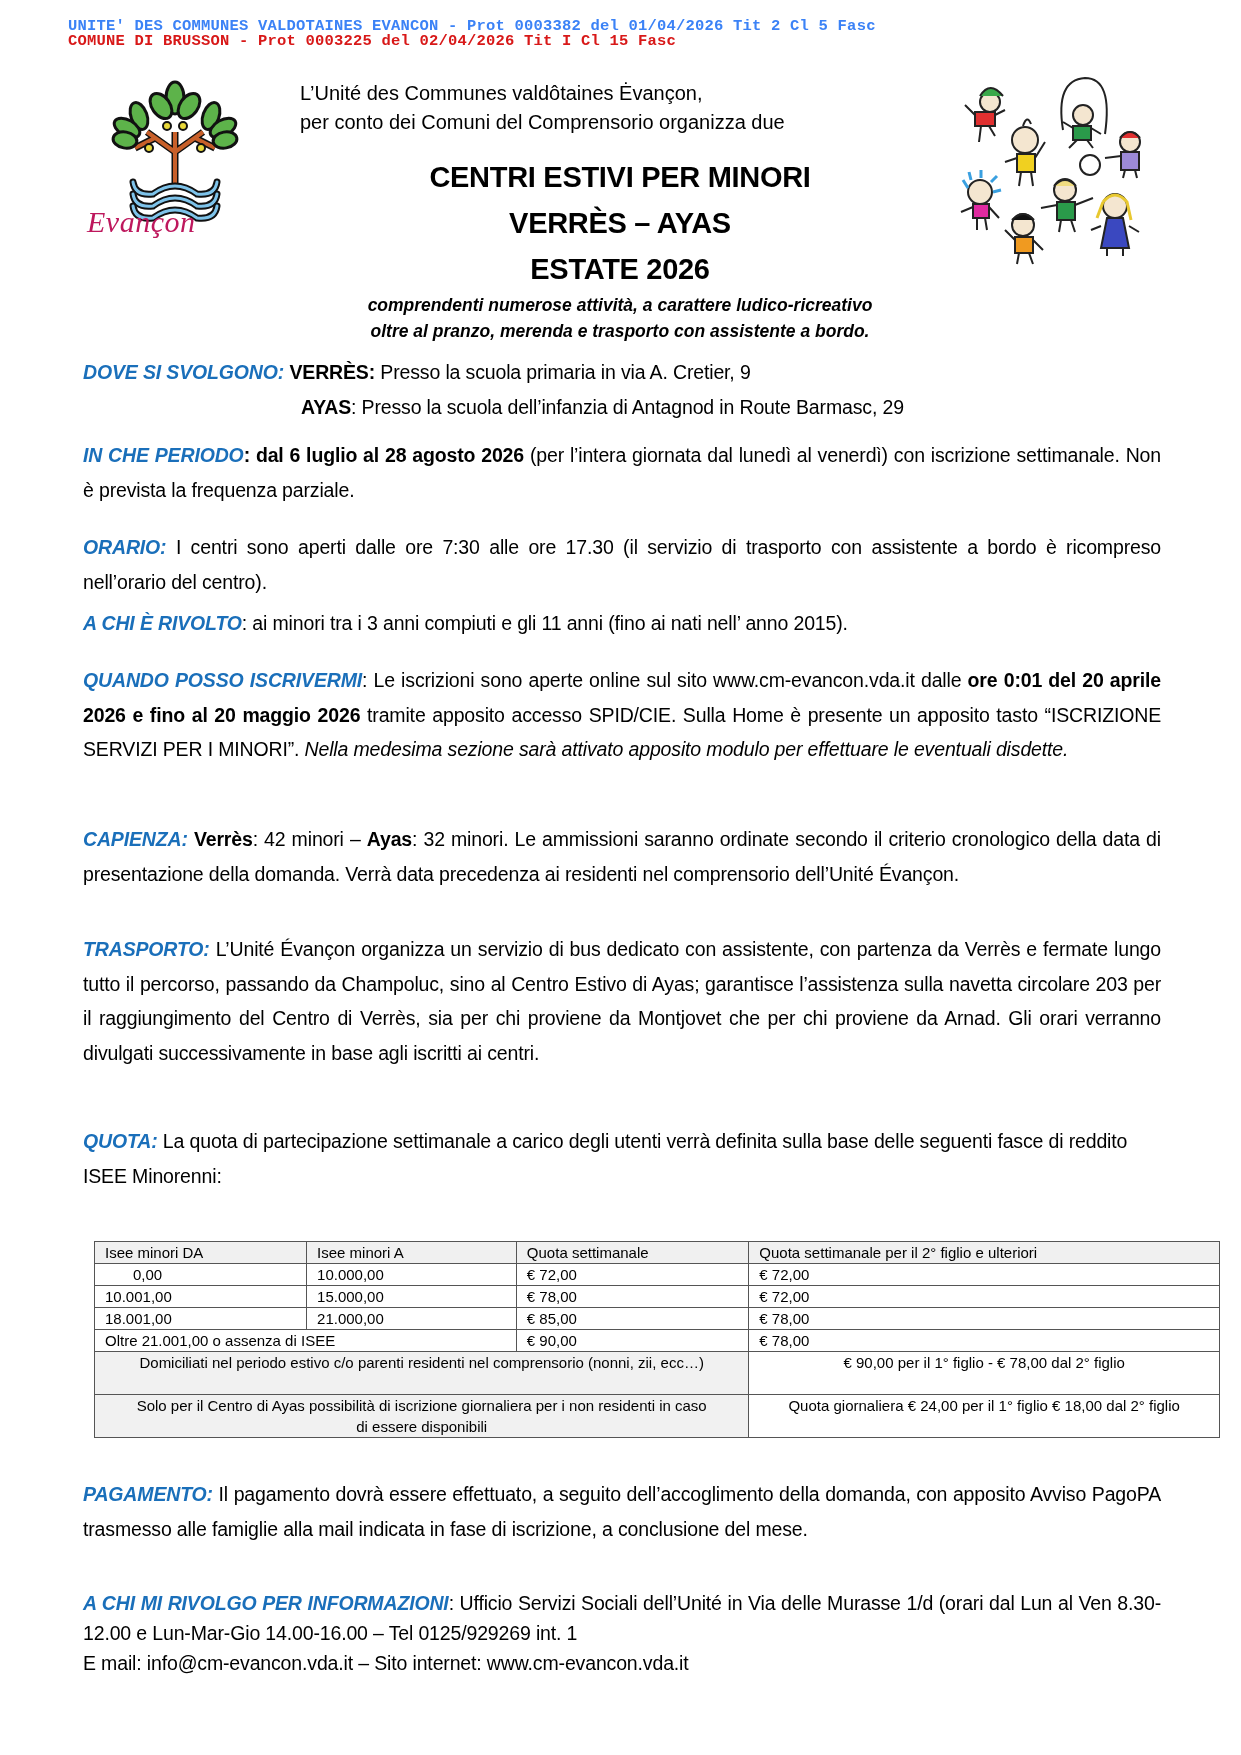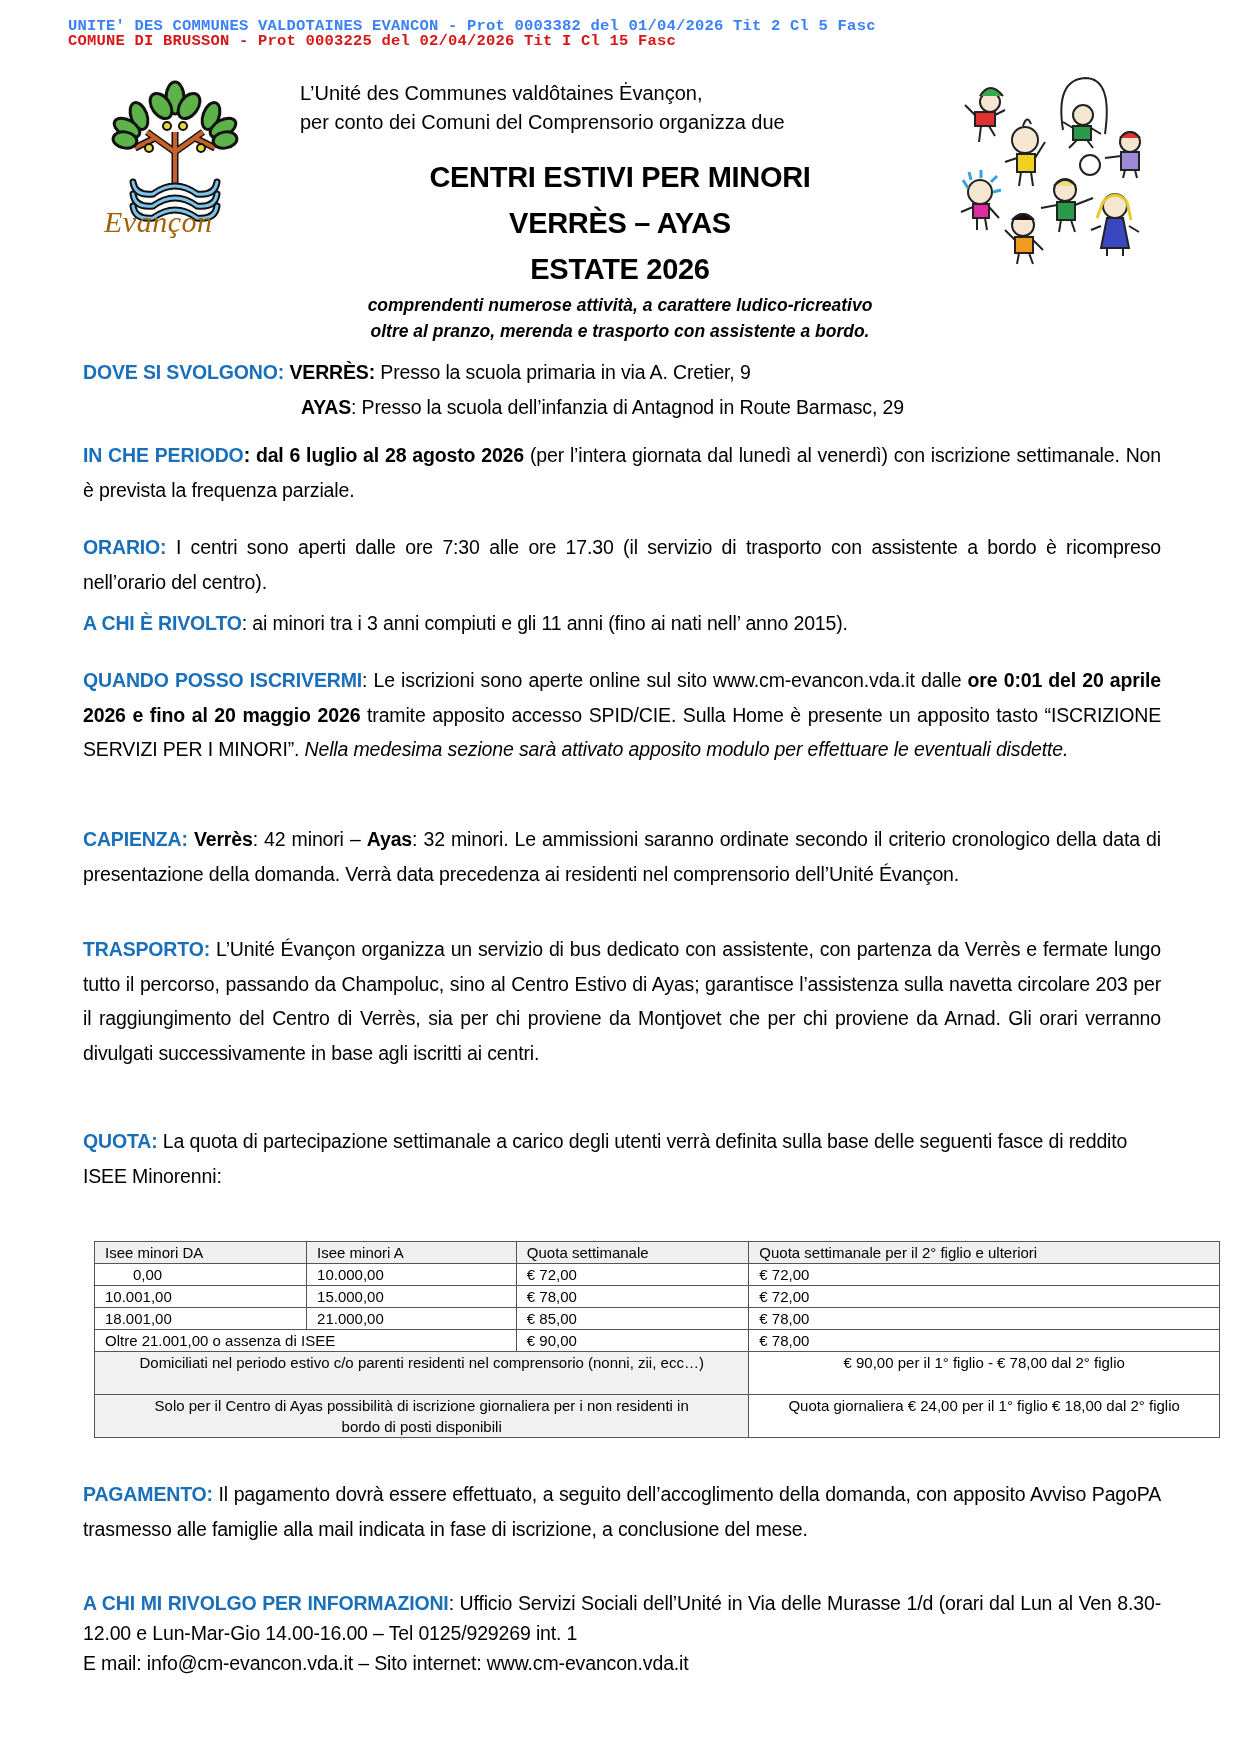--- a/index.html
+++ b/index.html
@@ -2,33 +2,33 @@
 <html><head>
 <meta charset="utf-8">
 <style>
   html, body { margin: 0; padding: 0; background: #ffffff; }
   body { width: 1241px; height: 1755px; position: relative; overflow: hidden; font-family: "Liberation Sans", sans-serif; color: #000; }
   .stamp { position: absolute; left: 68px; font-family: "Liberation Mono", monospace; font-weight: bold; font-size: 15.5px; line-height: 15px; white-space: pre; letter-spacing: 0.2px; }
   .stamp1 { top: 19px; color: #3b82f6; }
   .stamp2 { top: 34px; color: #d81818; }
 
   .logo { position: absolute; left: 95px; top: 70px; width: 160px; height: 170px; }
-  .logo-text { position: absolute; left: 104px; top: 205px; font-family: "Liberation Serif", serif; font-style: italic; font-size: 30px; color: #a16207; letter-spacing: 0.5px; }
+  .logo-text { position: absolute; left: 87px; top: 205px; font-family: "Liberation Serif", serif; font-style: italic; font-size: 30px; color: #be185d; letter-spacing: 0.5px; }
   .kids { position: absolute; left: 935px; top: 70px; width: 215px; height: 200px; }
 
   .intro { position: absolute; left: 300px; width: 640px; text-align: left; font-size: 20px; line-height: 29px; }
   .intro1 { top: 79px; }
   .intro2 { top: 108px; }
   .title { position: absolute; left: 300px; width: 640px; text-align: center; font-size: 29px; font-weight: bold; line-height: 46px; letter-spacing: -0.3px; }
   .t1 { top: 154px; } .t2 { top: 200px; } .t3 { top: 246px; }
   .sub { position: absolute; left: 300px; width: 640px; text-align: center; font-size: 17.5px; font-style: italic; font-weight: bold; line-height: 26px; }
   .sub1 { top: 292px; } .sub2 { top: 318px; }
 
   .para { position: absolute; left: 83px; width: 1078px; font-size: 19.5px; line-height: 34.5px; text-align: justify; letter-spacing: -0.15px; }
-  .lbl { color: #1a6fba; font-weight: bold; }
+  .lbl { color: #1a6fba; font-style: italic; font-weight: bold; }
   .b { font-weight: bold; }
   .i { font-style: italic; }
 
   table.fees { position: absolute; left: 94px; top: 1201px; width: 1126px; border-collapse: collapse; font-size: 15px; line-height: 21px; margin-top: 40px; }
   table.fees td { border: 1.5px solid #555; padding: 0 0 0 10px; vertical-align: top; height: 21px; }
   table.fees tr.hdr td { background: #f0f0f0; }
   table.fees td.gray { background: #f1f1f1; text-align: center; padding: 0 6px; }
   table.fees td.ctr { text-align: center; padding: 0 6px; }
   table.fees td.indent { padding-left: 38px; }
 </style>
@@ -191,21 +191,21 @@
   <tr>
     <td colspan="2">Oltre 21.001,00 o assenza di ISEE</td>
     <td>€ 90,00</td>
     <td>€ 78,00</td>
   </tr>
   <tr>
     <td colspan="3" class="gray" style="height:42px;">Domiciliati nel periodo estivo c/o parenti residenti nel comprensorio (nonni, zii, ecc…)</td>
     <td class="ctr">€ 90,00 per il 1° figlio - € 78,00 dal 2° figlio</td>
   </tr>
   <tr>
-    <td colspan="3" class="gray" style="height:42px; padding:0 40px;">Solo per il Centro di Ayas possibilità di iscrizione giornaliera per i non residenti in bordo di posti disponibili</td>
+    <td colspan="3" class="gray" style="height:42px; padding:0 40px;">Solo per il Centro di Ayas possibilità di iscrizione giornaliera per i non residenti in caso di essere disponibili</td>
     <td class="ctr" style="padding:0 30px;">Quota giornaliera € 24,00 per il 1° figlio € 18,00 dal 2° figlio</td>
   </tr>
 </tbody>
   </table>
 
 <div class="para" style="top:1477px;">
   <span class="lbl">PAGAMENTO:</span><span> Il pagamento dovrà essere effettuato, a seguito dell’accoglimento della domanda, con apposito Avviso PagoPA trasmesso alle famiglie alla mail indicata in fase di iscrizione, a conclusione del mese.</span>
 </div>
 
 <div class="para" style="top:1588px; line-height:30px;">

